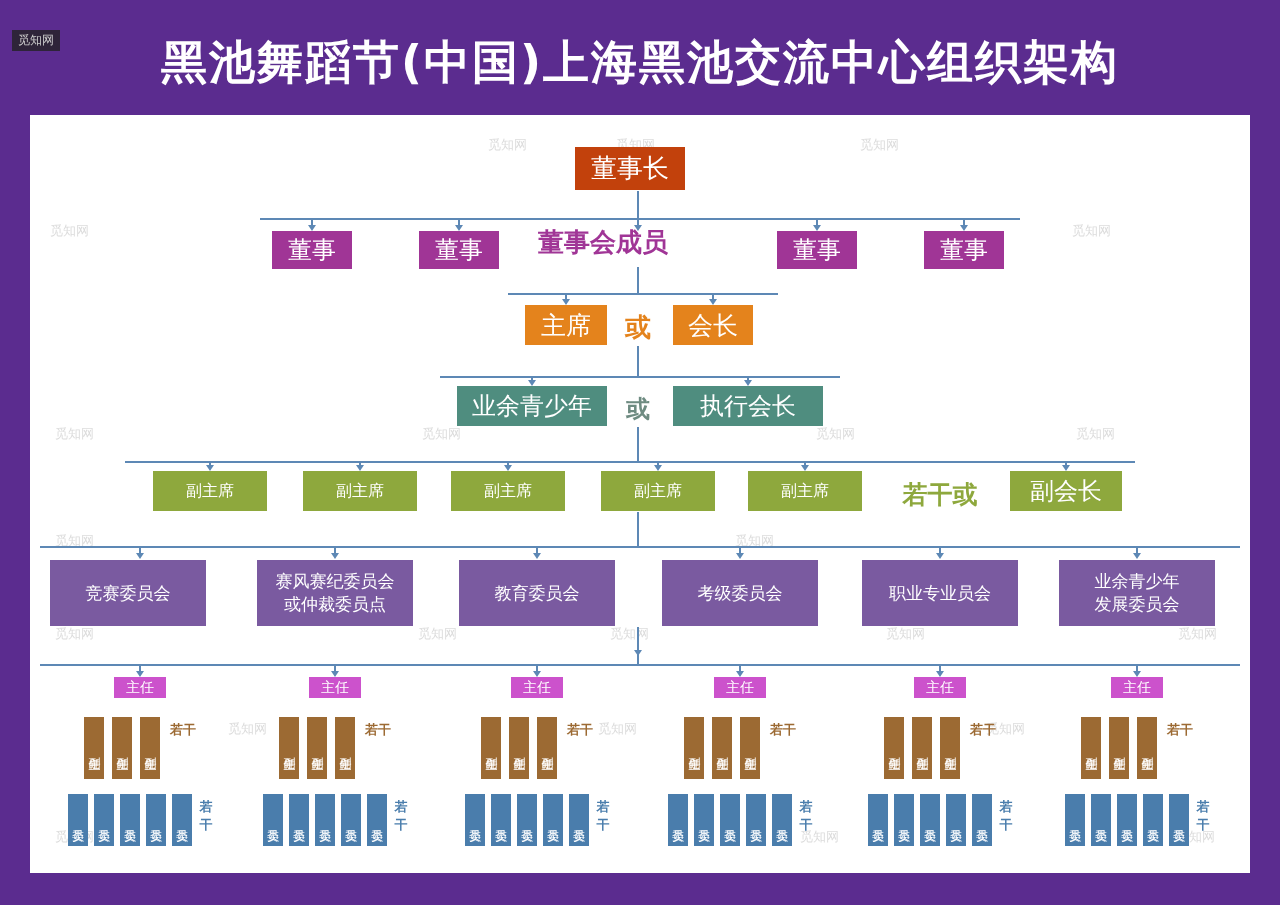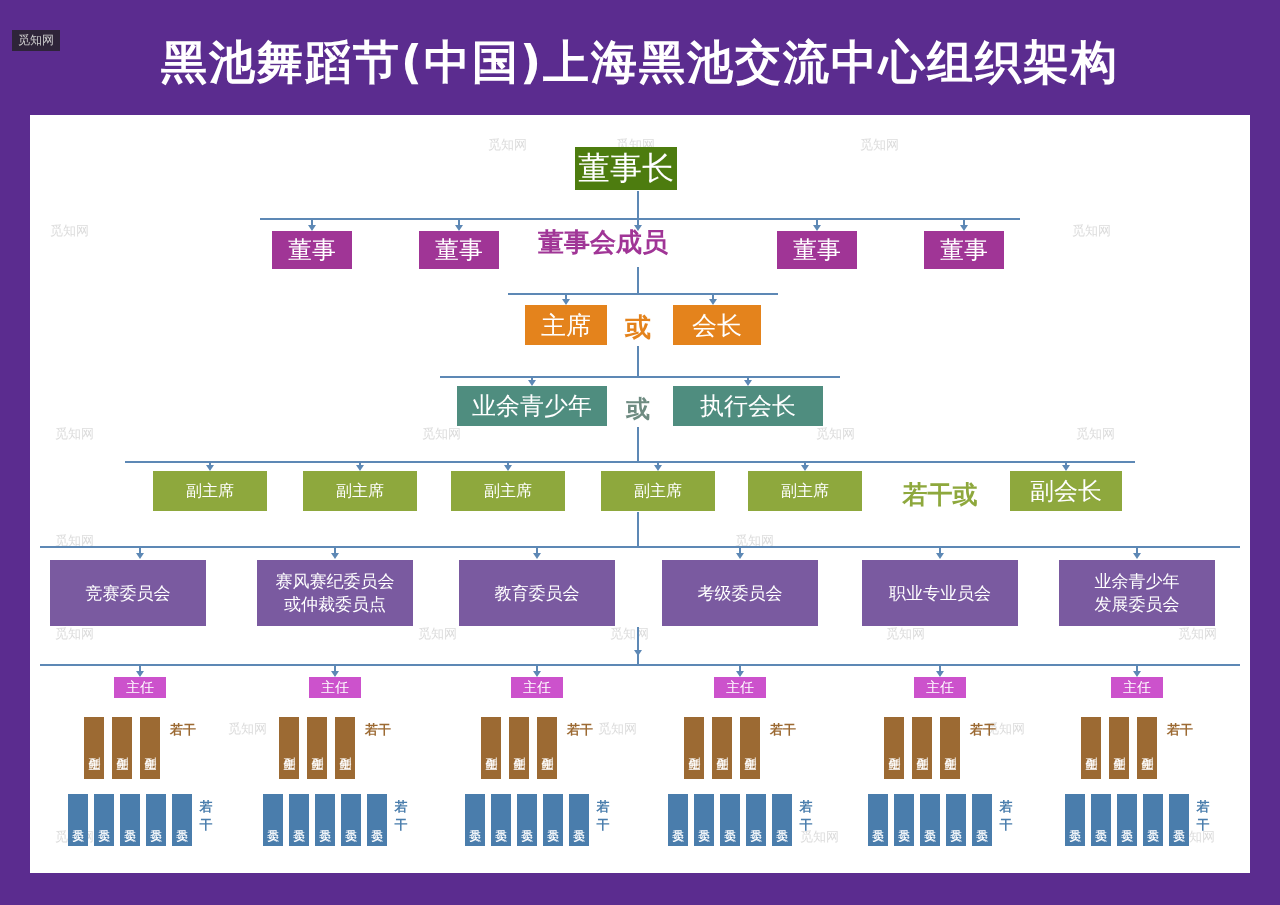--- a/index.html
+++ b/index.html
@@ -20,21 +20,21 @@
   .canvas {
     position:absolute; left:30px; top:115px;
     width:1220px; height:758px; background:#ffffff; z-index:0;
   }
   svg.wires { position:absolute; left:0; top:0; z-index:2; pointer-events:none; }
   .box {
     position:absolute; z-index:3;
     color:#fff; display:flex; align-items:center; justify-content:center;
     font-weight:500; text-align:center;
   }
-  .chairman  { left:575px; top:147px; width:102px; height:43px; background:#4d7c0f; font-size:32px; }
+  .chairman  { left:575px; top:147px; width:110px; height:43px; background:#c2410c; font-size:26px; }
   .director  { top:231px; width:80px; height:38px; background:#a03596; font-size:24px; }
   .board-label {
     position:absolute; top:225px; left:538px; width:200px; z-index:3;
     text-align:left; color:#a03596; font-size:26px; font-weight:700;
   }
   .president { top:305px; height:40px; background:#e4831c; font-size:25px; }
   .or-label  { position:absolute; z-index:3; width:50px; text-align:center; font-weight:700; }
   .or1 { top:310px; left:613px; color:#e4831c; font-size:26px; }
   .or2 { top:393px; left:613px; color:#6e8b81; font-size:24px; }
   .exec { top:386px; height:40px; width:150px; background:#4f8d7f; font-size:24px; }
@@ -179,21 +179,21 @@
 <div class="box chairman">董事长</div>
 
 <div class="box director" style="left:272px">董事</div>
 <div class="box director" style="left:419px">董事</div>
 <div class="board-label">董事会成员</div>
 <div class="box director" style="left:777px">董事</div>
 <div class="box director" style="left:924px">董事</div>
 
 <div class="box president" style="left:525px;width:82px">主席</div>
 <div class="or-label or1">或</div>
-<div class="box president" style="left:673px;width:88px">会长</div>
+<div class="box president" style="left:673px;width:80px">会长</div>
 
 <div class="box exec" style="left:457px">业余青少年</div>
 <div class="or-label or2">或</div>
 <div class="box exec" style="left:673px">执行会长</div>
 
 <div class="box vice" style="left:153px">副主席</div>
 <div class="box vice" style="left:303px">副主席</div>
 <div class="box vice" style="left:451px">副主席</div>
 <div class="box vice" style="left:601px">副主席</div>
 <div class="box vice" style="left:748px">副主席</div>

